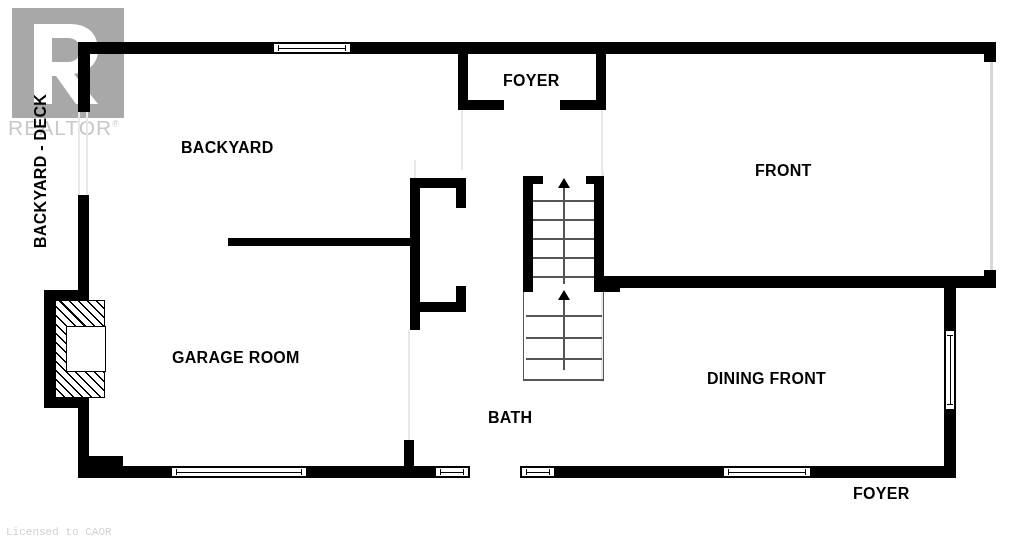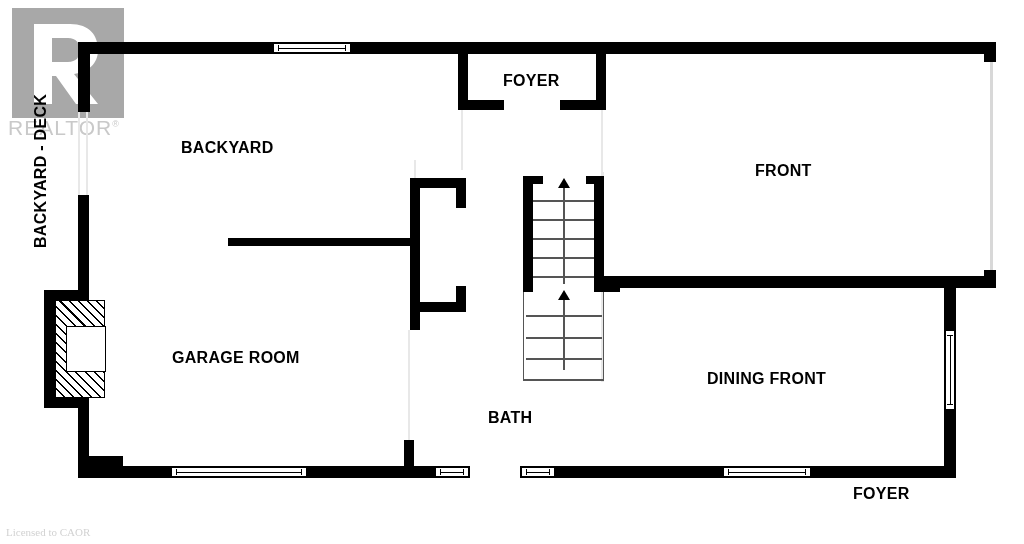--- a/index.html
+++ b/index.html
@@ -51,21 +51,21 @@
     white-space: nowrap;
   }
   .wm-text sup { font-size: 9px; }
 
   .licensed {
     position: absolute;
     left: 6px;
     top: 526px;
     font-size: 11px;
     color: #d2d2d2;
-    font-family: Liberation Serif, serif;
+    font-family: Liberation Mono, monospace;
     white-space: nowrap;
   }
 
   
   .wall {
     position: absolute;
     background: #000000;
   }
   
   .thinline {

